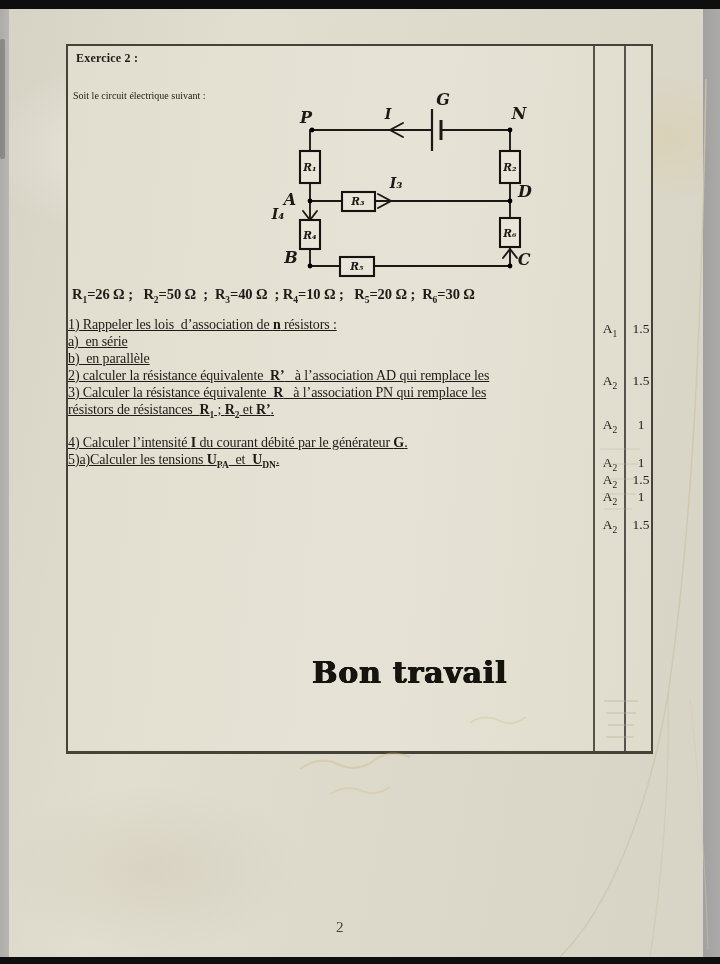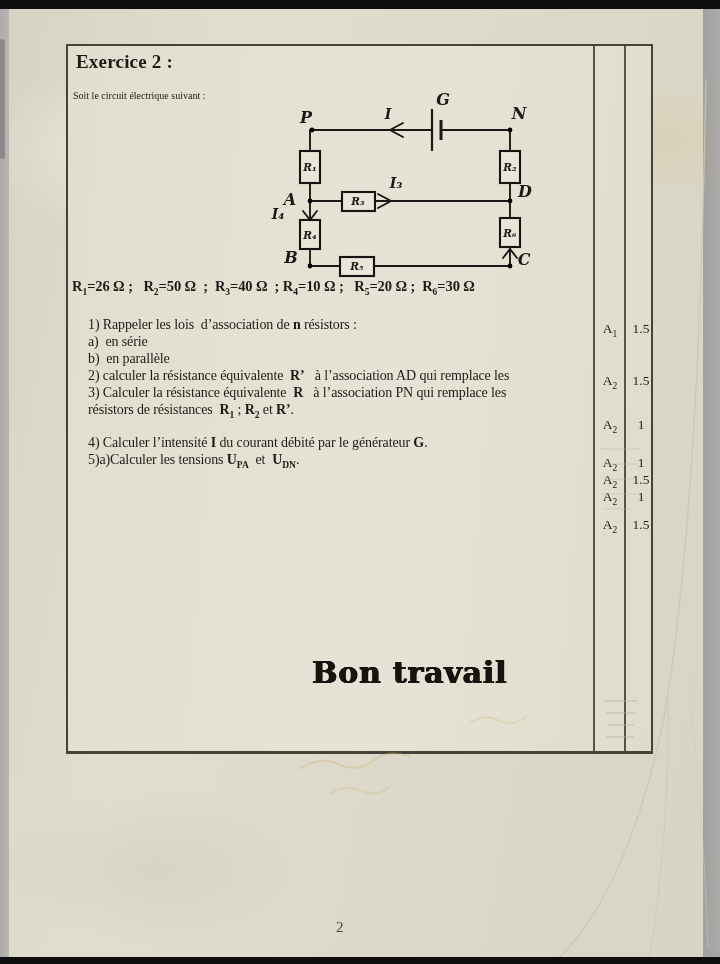--- a/index.html
+++ b/index.html
@@ -30,26 +30,26 @@
   .exbox{
     position:absolute;left:66px;top:35px;width:587px;height:710px;
     border:2px solid #45423a;border-bottom-width:3px;
     background:linear-gradient(95deg,#e2decf,#e6e2d5 55%,#e0dccd);
     box-sizing:border-box;
   }
   .colline{position:absolute;top:0;height:705px;width:1.5px;background:#56534a;}
   .colline.c1{left:525px;}
   .colline.c2{left:556px;}
 
-  .title{position:absolute;left:8px;top:5px;font-size:19px;font-weight:bold;letter-spacing:.2px;}
+  .title{position:absolute;left:8px;top:5px;font-size:12px;font-weight:bold;letter-spacing:.2px;}
   .intro{position:absolute;left:5px;top:44px;font-size:10px;white-space:pre;}
   .vline{position:absolute;left:4px;font-size:14.5px;font-weight:bold;white-space:pre;letter-spacing:-.1px;}
-  .vline.res{top:232px;}
+  .vline.res{top:240px;}
   .vline.ten{top:248px;font-weight:normal;}
-  .questions{position:absolute;left:20px;top:270px;width:520px;}
+  .questions{position:absolute;left:0;top:270px;width:520px;text-decoration:underline;}
   .qline{font-size:14px;line-height:17px;white-space:pre;letter-spacing:-.12px;}
   sub{font-size:9.5px;line-height:0;letter-spacing:0;}
   .mark,.pts{position:absolute;width:34px;text-align:center;font-size:13.5px;color:#23211d;}
   .mark{left:525px;}
   .pts{left:556px;}
   .closing{
     position:absolute;left:244px;top:609px;
     font-family:"DejaVu Serif", serif;font-weight:bold;font-size:30px;
     letter-spacing:.8px;color:#16140f;
     text-shadow:.7px 0 0 #16140f,-.5px 0 0 #16140f,0 .4px 0 #16140f;

